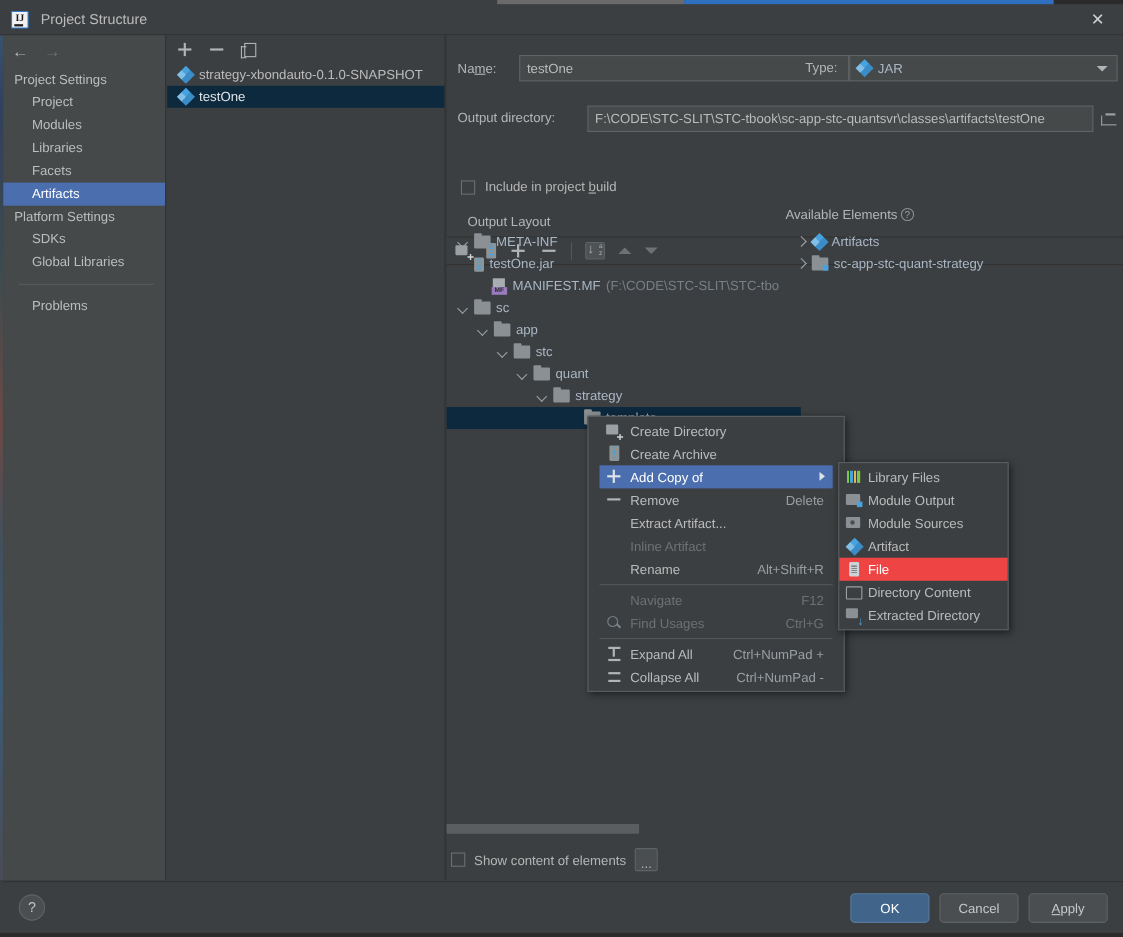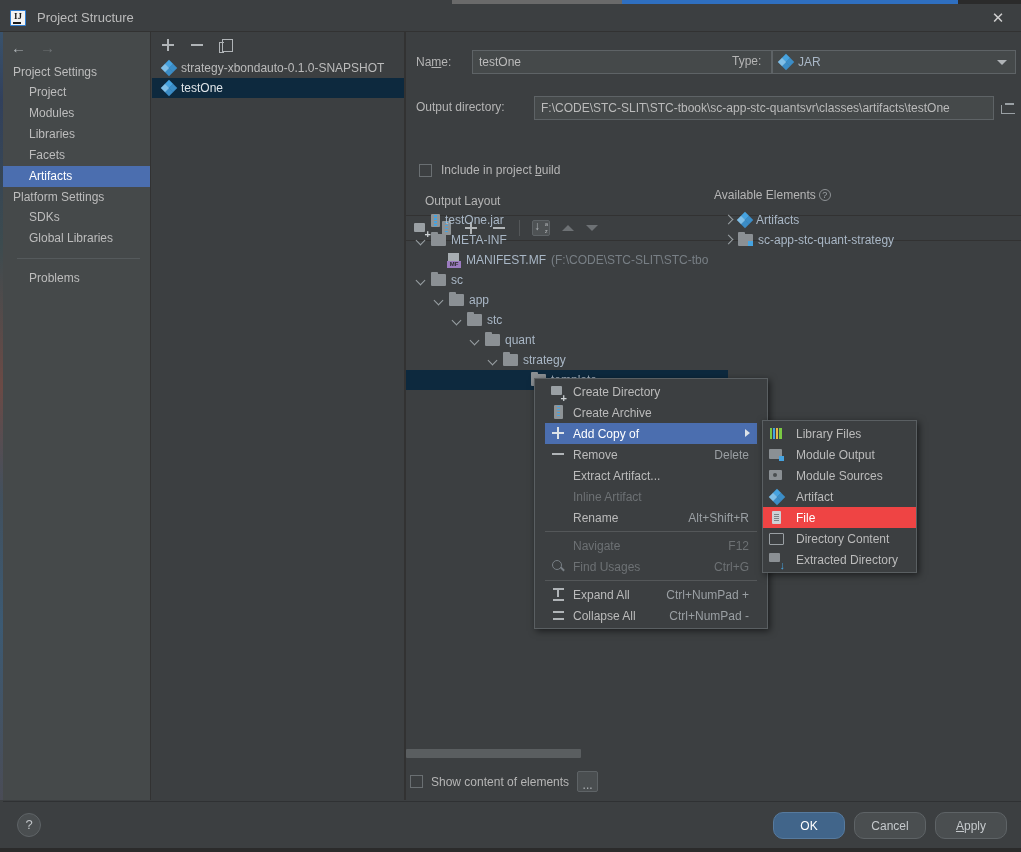--- a/index.html
+++ b/index.html
@@ -291,21 +291,21 @@
     box-shadow: 0 7px 0 #b0b4b7;
   }
 
   
   .submenu {
     position: absolute; left: 762px; top: 420px; width: 155px;
     background: #3c3f41; border: 1px solid #5a5f62;
     box-shadow: 2px 2px 7px rgba(0,0,0,0.55); z-index: 50; padding: 2px 0;
   }
   .sm-item {
-    height: 21px; display: flex; align-items: center; gap: 12px; padding: 0 6px;
+    height: 21px; display: flex; align-items: center; gap: 5px; padding: 0 6px;
     font-size: 12px; color: #bbbbbb;
   }
   .sm-item.highlight { background: #ef4444; }
   .sm-item.highlight span { color: #ffffff; }
   .sm-ico { width: 15px; height: 15px; flex: 0 0 15px; position: relative; }
   .ico-libfiles::before {
     content:""; position:absolute; left:1px; top:2px; width:12px; height:11px;
     background: repeating-linear-gradient(90deg,
       #7ac943 0 2px, transparent 2px 3px, #46a3e0 3px 5px, transparent 5px 6px,
       #e8b84b 6px 8px, transparent 8px 9px, #7ac943 9px 11px);
@@ -366,21 +366,21 @@
     background: #3c3f41; border-top: 1px solid #2f3133;
   }
   .help-btn {
     position: absolute; left: 14px; top: 11px; width: 24px; height: 24px;
     border-radius: 50%; background: #4a4e50; border: 1px solid #5e6366;
     color: #c0c4c7; font-size: 13px; text-align: center; line-height: 22px;
   }
   .btn {
     height: 27px; min-width: 72px; border: 1px solid #5e6366; background: #4a4e50;
     color: #c5c9cc; font-size: 12px; display: flex; align-items: center;
-    justify-content: center; border-radius: 10px;
+    justify-content: center; border-radius: 4px;
     font-family: "Liberation Sans", sans-serif;
   }
   .btn.primary { background: #41658a; border-color: #567a9e; color: #ffffff; min-width: 72px; }
   .footer-btns { position: absolute; right: 14px; top: 10px; display: flex; gap: 9px; }
 
   .panel-div-v {
     position: absolute; left: 405px; top: 32px; width: 1px; height: 768px; background: #323232;
   }
 </style>
 </head>
@@ -495,28 +495,28 @@
     </div>
   </div>
 
   <div class="avail-hdr">
     <span>Available Elements</span>
     <span class="q-ico">?</span>
   </div>
 
   <div class="tree" style="left:406px; top:210px; width:305px;">
     <div class="tnode" style="padding-left:10px;">
+      <span class="chev"></span>
+      <span class="folder-ico"></span>
+      <span>META-INF</span>
+    </div>
+    <div class="tnode" style="padding-left:10px;">
       <span class="chev none"></span>
       <span class="jar-ico"></span>
       <span>testOne.jar</span>
-    </div>
-    <div class="tnode" style="padding-left:10px;">
-      <span class="chev"></span>
-      <span class="folder-ico"></span>
-      <span>META-INF</span>
     </div>
     <div class="tnode" style="padding-left:26px; overflow:hidden;">
       <span class="chev none"></span>
       <span class="mf-ico"></span>
       <span>MANIFEST.MF</span>
       <span class="path-note">(F:\CODE\STC-SLIT\STC-tbo</span>
     </div>
     <div class="tnode" style="padding-left:10px;">
       <span class="chev"></span>
       <span class="folder-ico"></span>

